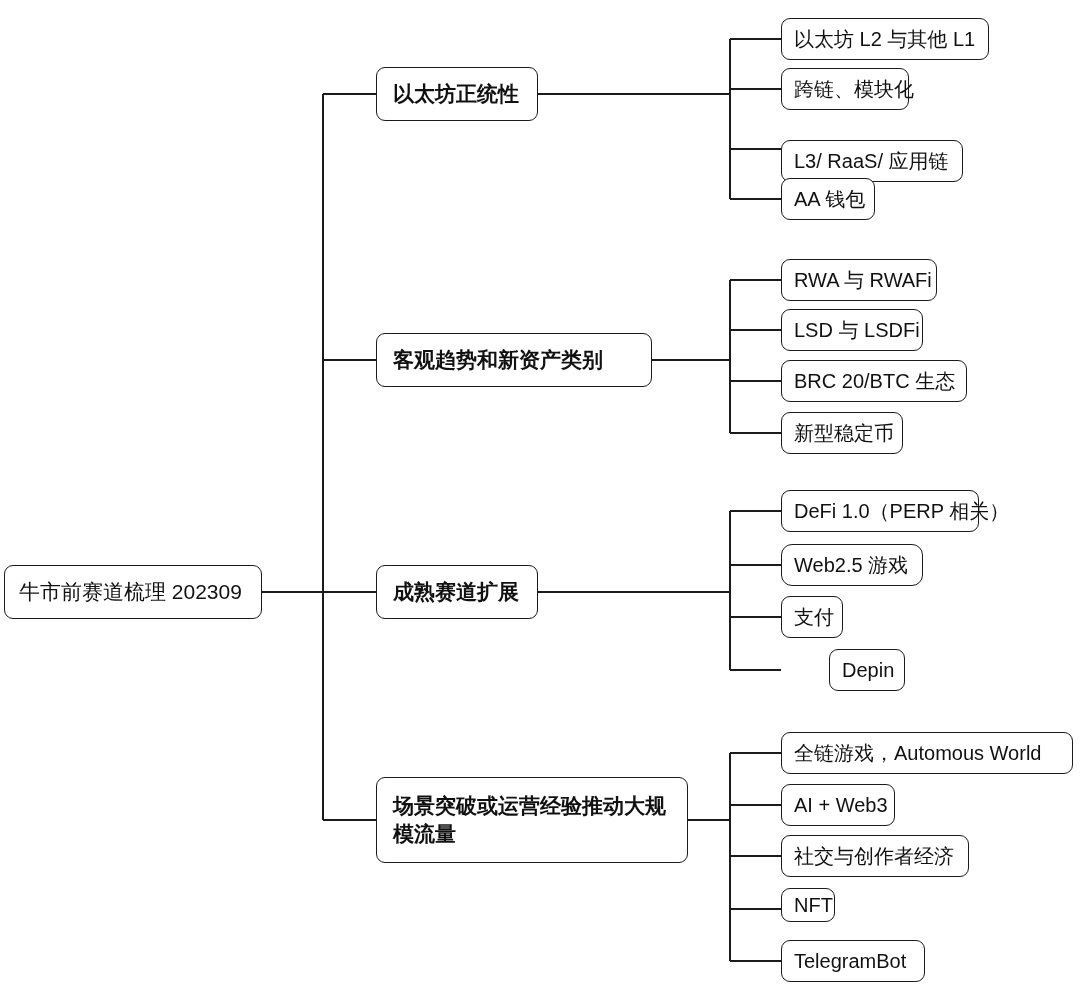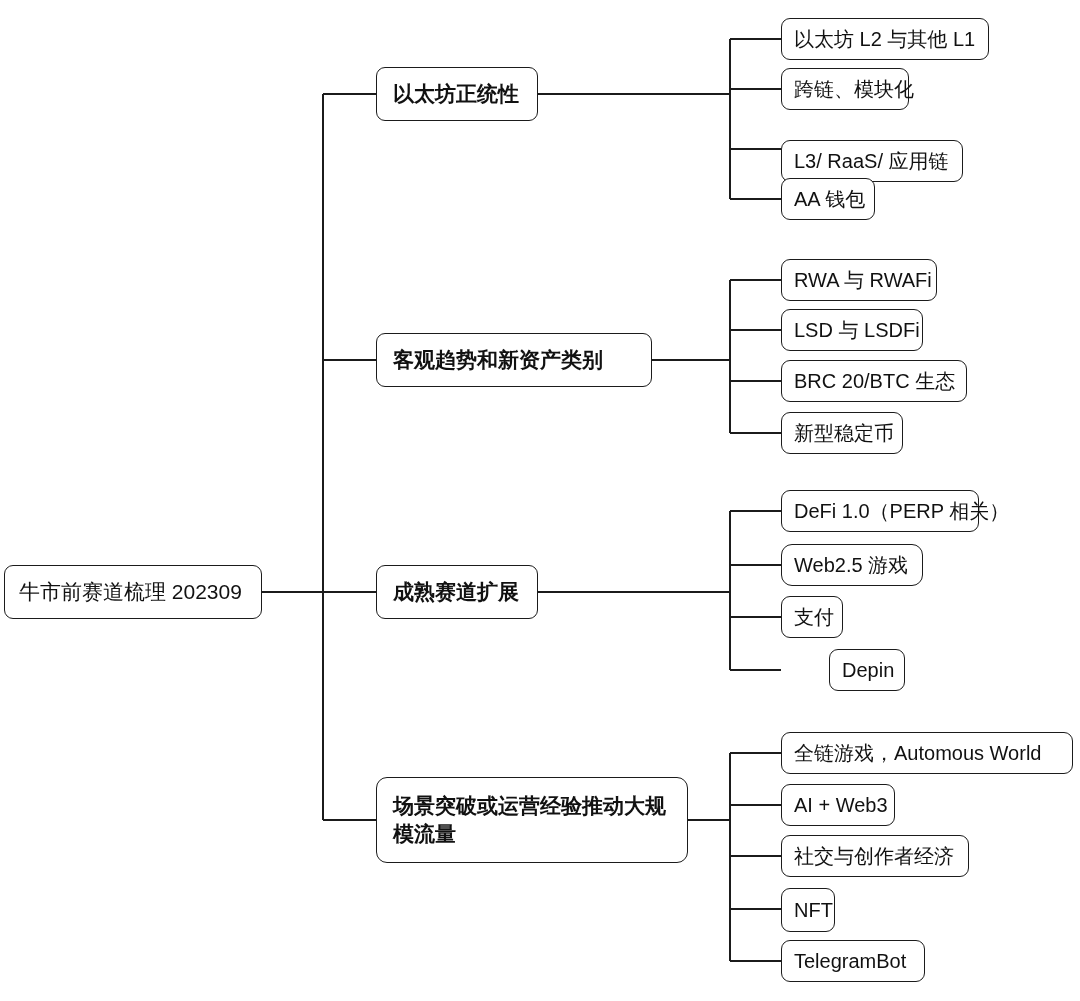--- a/index.html
+++ b/index.html
@@ -113,21 +113,21 @@
       <div class="node leaf" style="left: 781px; top: 412px; width: 122px; height: 42px;"><span class="label">新型稳定币</span></div>
       <div class="node branch heavy" style="left: 376px; top: 333px; width: 276px; height: 54px;"><span class="label">客观趋势和新资产类别</span></div>
       <div class="node leaf" style="left: 781px; top: 490px; width: 198px; height: 42px;"><span class="label">DeFi 1.0（PERP 相关）</span></div>
       <div class="node leaf" style="left: 781px; top: 544px; width: 142px; height: 42px; border-radius: 11px;"><span class="label">Web2.5 游戏</span></div>
       <div class="node leaf" style="left: 781px; top: 596px; width: 62px; height: 42px;"><span class="label">支付</span></div>
       <div class="node leaf" style="left: 781px; top: 649px; width: 76px; height: 42px; margin-left: 48px;"><span class="label">Depin</span></div>
       <div class="node branch medium" style="left: 376px; top: 565px; width: 162px; height: 54px;"><span class="label">成熟赛道扩展</span></div>
       <div class="node leaf" style="left: 781px; top: 732px; width: 292px; height: 42px;"><span class="label">全链游戏，Automous World</span></div>
       <div class="node leaf" style="left: 781px; top: 784px; width: 114px; height: 42px; text-align: right;"><span class="label">AI + Web3</span></div>
       <div class="node leaf" style="left: 781px; top: 835px; width: 188px; height: 42px;"><span class="label">社交与创作者经济</span></div>
-      <div class="node leaf" style="left: 781px; top: 888px; width: 54px; height: 44px;"><span class="label">NFT</span></div>
+      <div class="node leaf" style="left: 781px; top: 888px; width: 54px; height: 34px;"><span class="label">NFT</span></div>
       <div class="node leaf" style="left: 781px; top: 940px; width: 144px; height: 42px; justify-content: center;"><span class="label">TelegramBot</span></div>
-      <div class="node branch medium wrap" style="left: 376px; top: 777px; width: 312px; height: 86px; border-radius: 11px;">
+      <div class="node branch medium wrap" style="left: 376px; top: 777px; width: 312px; height: 86px;">
         <span class="label">场景突破或运营经验推动大规
 模流量</span>
       </div>
       <div class="node root" style="left: 4px; top: 565px; width: 258px; height: 54px;"><span class="label">牛市前赛道梳理 202309</span></div>
     </div>
 </div>
 
 </body></html>

